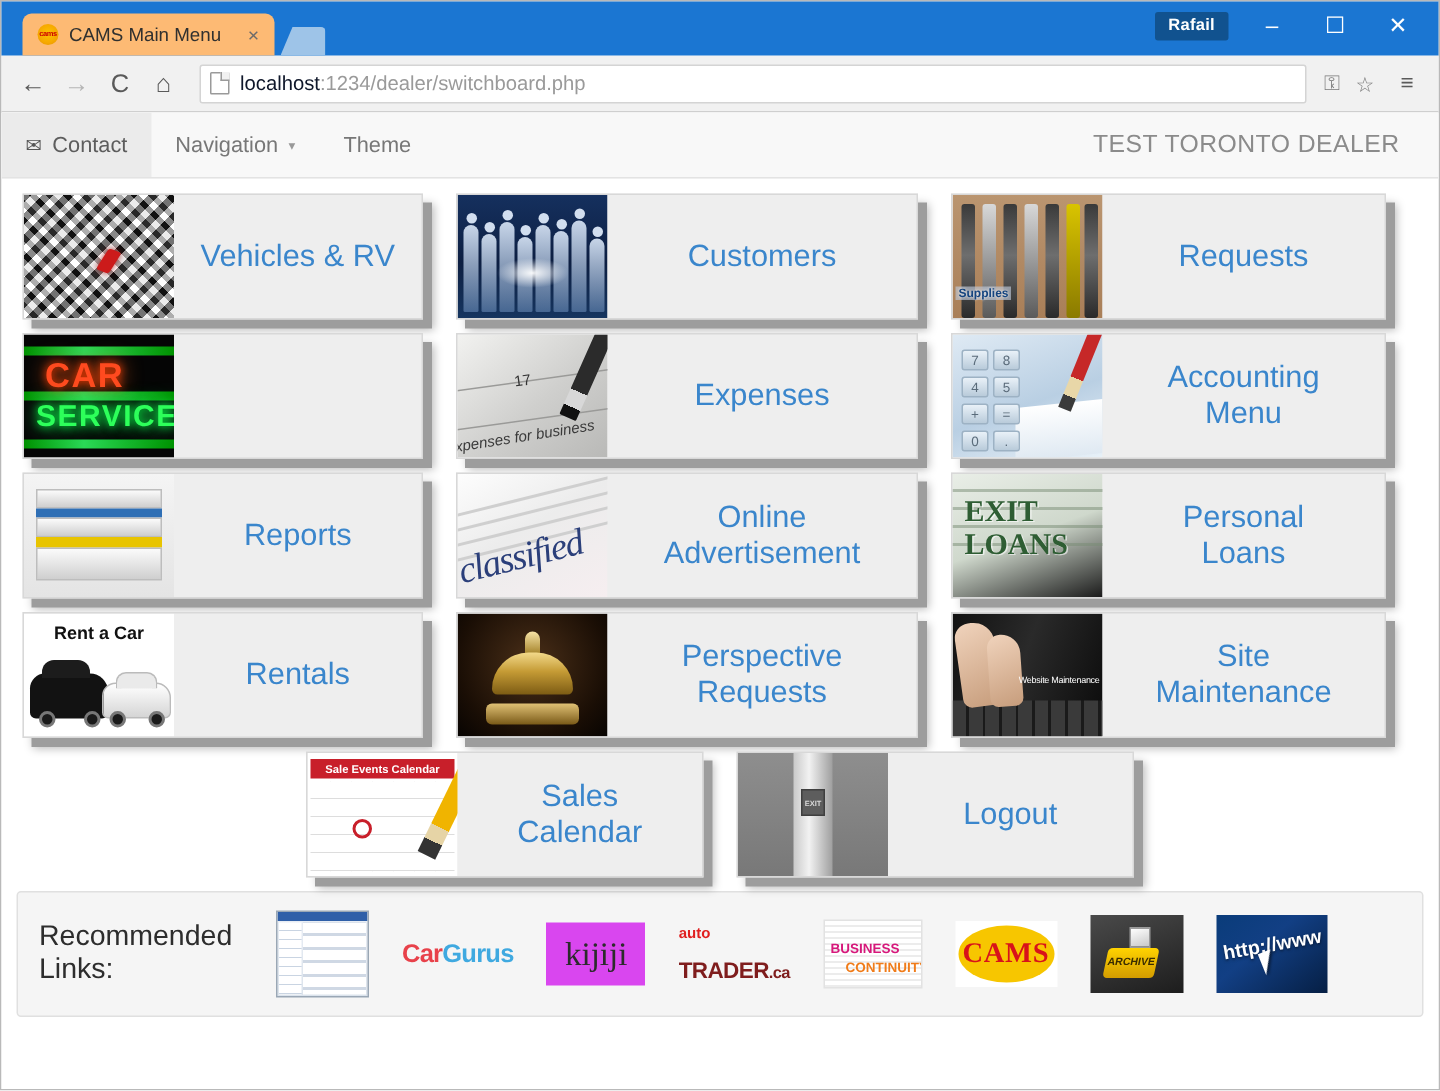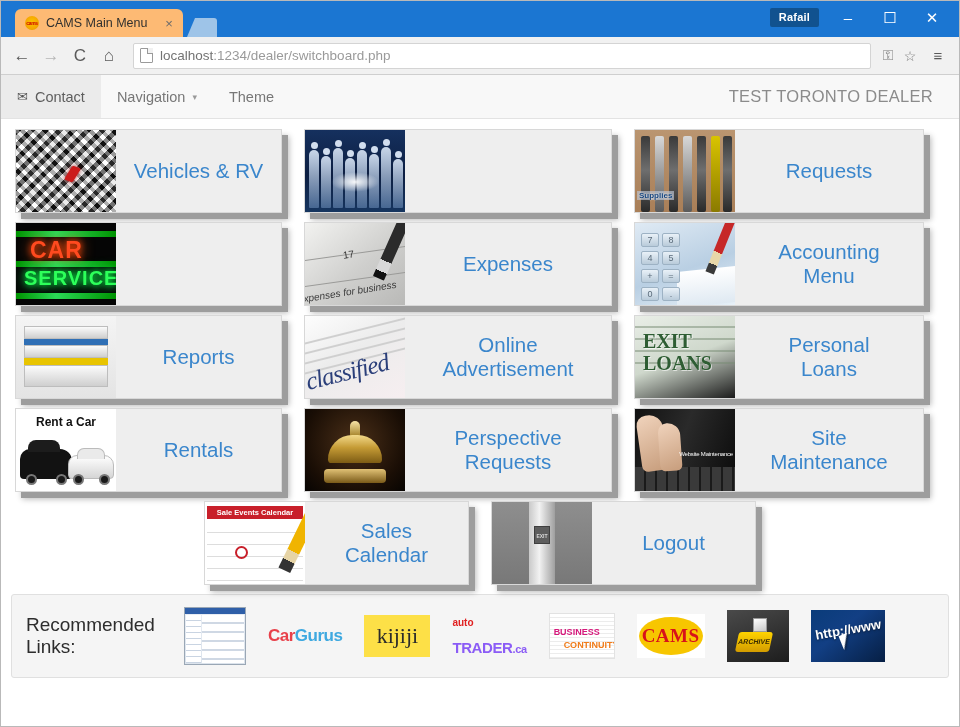--- a/index.html
+++ b/index.html
@@ -78,21 +78,21 @@
     background: #ffffff; border: 1px solid #d4d4d4; border-radius: 2px;
     display: flex; align-items: center; padding: 0 6px;
     font-size: 13.5px; color: #9a9a9a;
   }
   #page-doc-icon {
     width: 13px; height: 15px; background: #ffffff; border: 1px solid #9a9a9a;
     border-radius: 1px; margin-right: 7px; flex: 0 0 13px; position: relative;
   }
   #page-doc-icon:after { content:""; position:absolute; right:-1px; top:-1px; width:5px; height:5px;
     background:#f1f1f1; border-left:1px solid #9a9a9a; border-bottom:1px solid #9a9a9a; }
-  #url-host { color: #737373; }
+  #url-host { color: #0f172a; }
   .omni-icon { width: 22px; text-align: center; color: #7a7a7a; font-size: 14px; }
   #menu-btn { width: 26px; height: 26px; display:flex; align-items:center; justify-content:center;
               color:#5a5a5a; font-size:15px; margin-left:4px; }
 
   
   #viewport { flex: 1 1 auto; background: #ffffff; overflow: hidden; position: relative; }
 
   
   #app-navbar {
     height: 44px; background: #f8f8f8;
@@ -318,26 +318,26 @@
     background: linear-gradient(180deg,#e9eef5,#dbe3ec); }
   .lg-cams-screenshot .tb { position:absolute; left:0; right:0; top:0; height:6px; background:#2f5fa8; }
   .lg-cams-screenshot .sd { position:absolute; left:1px; top:7px; width:15px; bottom:1px;
     background: repeating-linear-gradient(180deg,#ffffff 0 5px,#c9d4e2 5px 6px); }
   .lg-cams-screenshot .bd { position:absolute; left:17px; right:1px; top:7px; bottom:1px;
     background: repeating-linear-gradient(180deg,#ffffff 0 7px,#cfd8e4 7px 9px); }
 
   .lg-cargurus { font-size: 17px; font-weight: bold; letter-spacing: -0.5px; white-space: nowrap; }
   .lg-cargurus .a { color: #e8414a; } .lg-cargurus .b { color: #3fa9e0; }
 
-  .lg-kijiji { width: 66px; height: 42px; background:#fde047; display:flex; align-items:center; justify-content:center; }
+  .lg-kijiji { width: 66px; height: 42px; background:#d946ef; display:flex; align-items:center; justify-content:center; }
   .lg-kijiji span { font-family:"Liberation Serif", serif; font-size:22px; color:#2b2b2b; letter-spacing:0px; }
 
   .lg-autotrader { text-align:left; line-height:1; white-space: nowrap; }
   .lg-autotrader .a { font-size: 10px; font-weight: bold; color:#e02020; display:block; }
-  .lg-autotrader .b { font-size: 15px; font-weight: bold; color:#8b5cf6; display:block; letter-spacing:-0.4px;margin-top:12px; }
+  .lg-autotrader .b { font-size: 15px; font-weight: bold; color:#7f1d1d; display:block; letter-spacing:-0.4px;margin-top:12px; }
   .lg-autotrader .b i { font-style: normal; font-size: 11px; }
 
   .lg-bizcont { width: 66px; height: 46px;
     background: repeating-linear-gradient(180deg,#ffffff 0 3px,#ececec 3px 4px),
                 repeating-linear-gradient(90deg,#ffffff 0 2px,#e6e6e6 2px 3px);
     border:1px solid #e2e2e2; }
   .lg-bizcont .w1 { position:absolute; left:4px; top:13px; font-size:9px; font-weight:bold; color:#d6187b; }
   .lg-bizcont .w2 { position:absolute; left:14px; top:26px; font-size:9px; font-weight:bold; color:#f07c1a; }
 
   .lg-camslogo { width: 68px; height: 44px; background:#ffffff; display:flex; align-items:center; justify-content:center; }
@@ -430,20 +430,21 @@
                 <div class="p" style="left:16px;height:52px"></div>
               <div class="p" style="left:28px;height:60px"></div>
                 <div class="p" style="left:40px;height:50px"></div>
               <div class="p" style="left:52px;height:58px"></div>
                 <div class="p" style="left:64px;height:54px"></div>
               <div class="p" style="left:76px;height:61px"></div>
                 <div class="p" style="left:88px;height:49px"></div>
               <div class="glow"></div>
             </div>
           </div>
+          <div class="tile-label">Customers</div>
         </div>
         <div class="tile col-c">
           <div class="tile-thumb">
             <div class="art art-tools">
               <div class="t" style="left:6px"></div>
               <div class="t blade" style="left:20px"></div>
               <div class="t" style="left:34px"></div>
               <div class="t blade" style="left:48px"></div>
               <div class="t" style="left:62px"></div>
               <div class="t yel" style="left:76px"></div>

